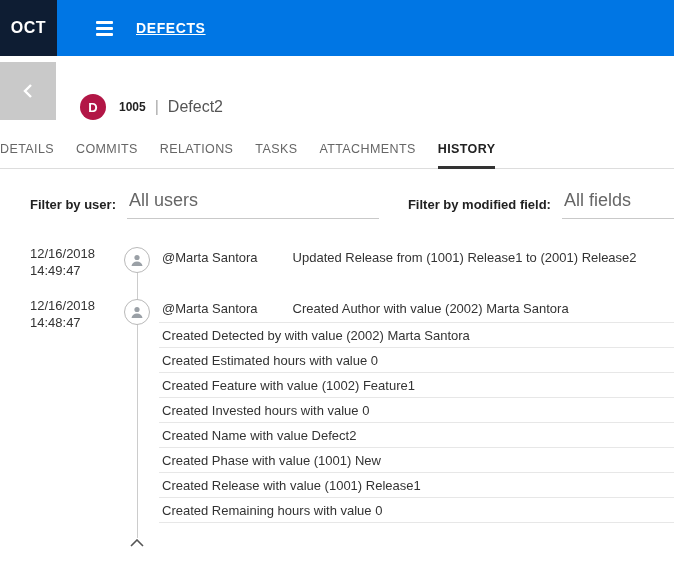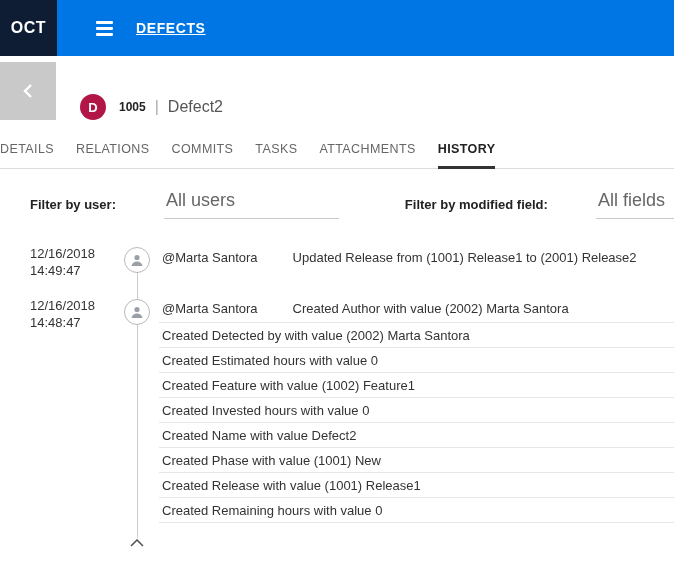--- a/index.html
+++ b/index.html
@@ -47,21 +47,21 @@
     position: relative; font-size: 12.5px; color: #666; letter-spacing: .4px;
     padding: 0 0 12px 0; margin-right: 22px; cursor: pointer; background: none; border: none;
     font-family: inherit;
   }
   .tab.active { color: #222; font-weight: bold; }
   .tab.active::after {
     content: ""; position: absolute; left: 0; right: 0; bottom: -1px; height: 3px; background: #333;
   }
 
   
-  .filters { display: flex; align-items: flex-end; padding-left: 30px; margin-top: 21px; gap: 37px; }
+  .filters { display: flex; align-items: flex-end; padding-left: 30px; margin-top: 21px; }
   .filter-label { font-size: 13px; font-weight: bold; color: #222; padding-bottom: 7px; white-space: nowrap; }
   .filter-label.second { margin-left: 29px; }
   .filter-select {
     font-size: 18px; color: #666; border-bottom: 1px solid #c9c9c9;
     padding: 0 0 7px 2px; cursor: pointer; white-space: nowrap;
   }
   .fs-user { width: 270px; margin-left: 11px; }
   .fs-field { width: 120px; margin-left: 11px; }
 
   
@@ -109,22 +109,22 @@
 
 <div class="entity-header">
   <div class="badge">D</div>
   <span class="entity-id">1005</span>
   <span class="entity-sep">|</span>
   <span class="entity-name">Defect2</span>
 </div>
 
 <nav class="tabs">
   <button class="tab">DETAILS</button>
+  <button class="tab">COMMITS</button>
   <button class="tab">RELATIONS</button>
-  <button class="tab">COMMITS</button>
   <button class="tab">TASKS</button>
   <button class="tab">ATTACHMENTS</button>
   <button class="tab active">HISTORY</button>
 </nav>
 
 <div class="filters">
   <span class="filter-label">Filter by user:</span>
   <div class="filter-select fs-user">All users</div>
   <span class="filter-label second">Filter by modified field:</span>
   <div class="filter-select fs-field">All fields</div>

